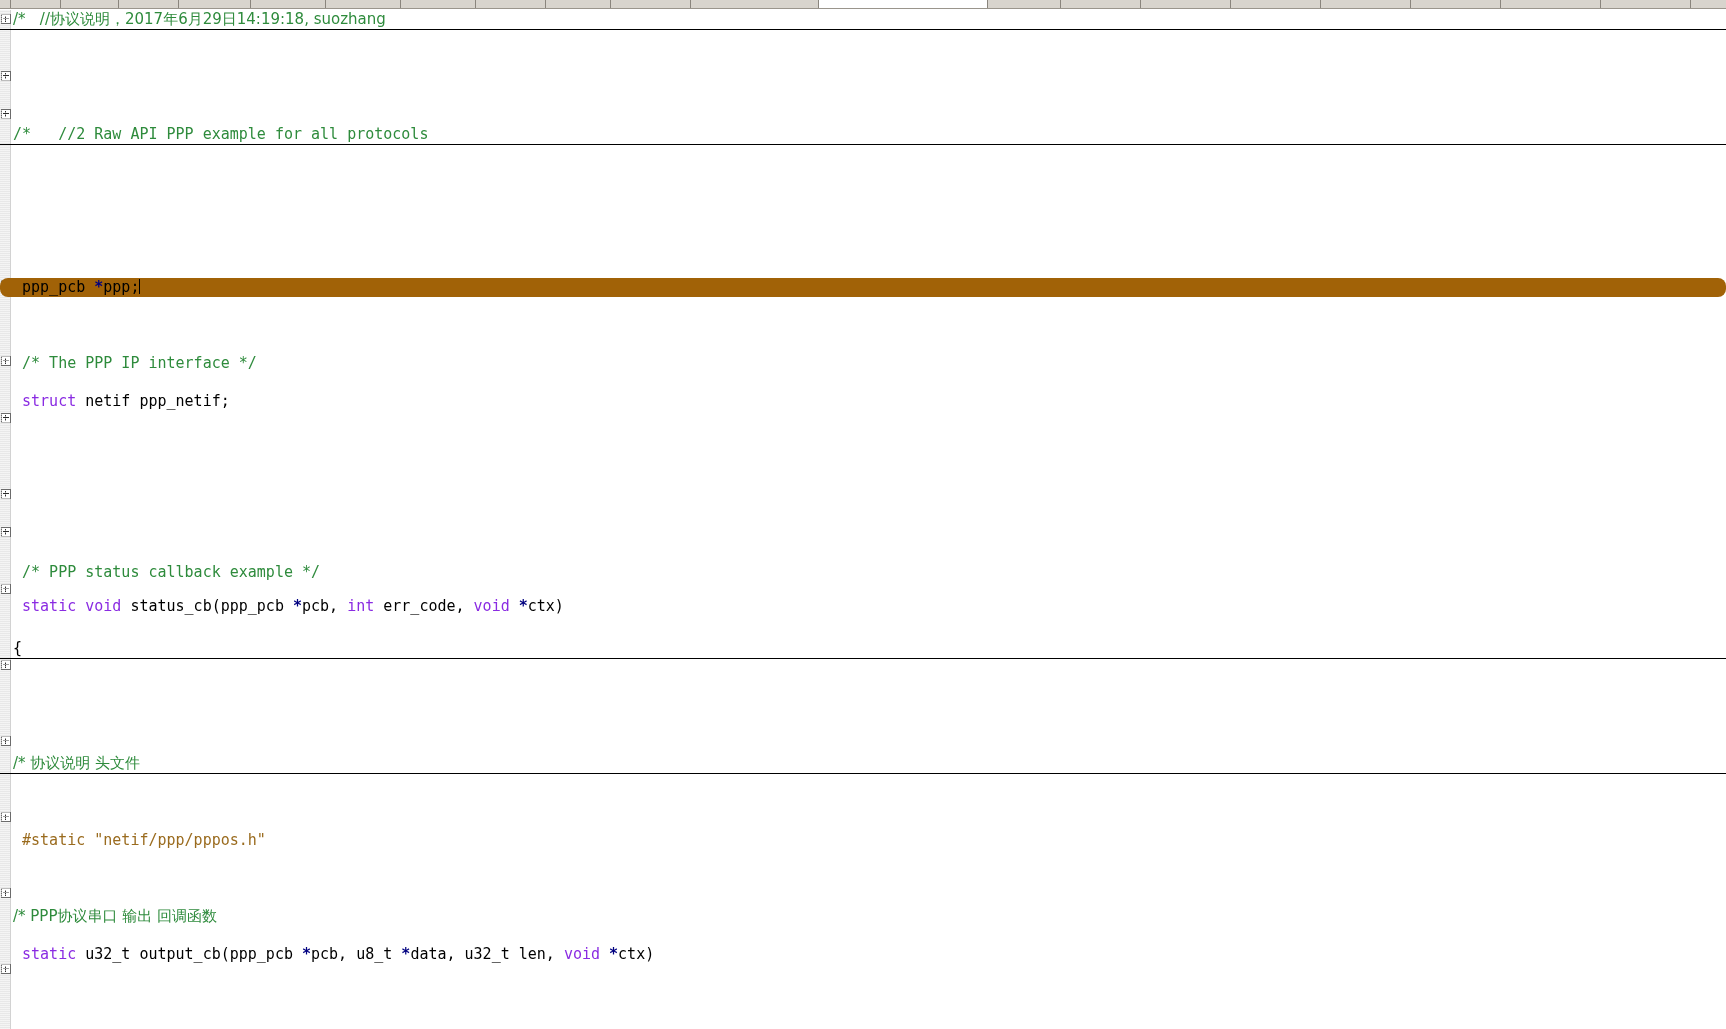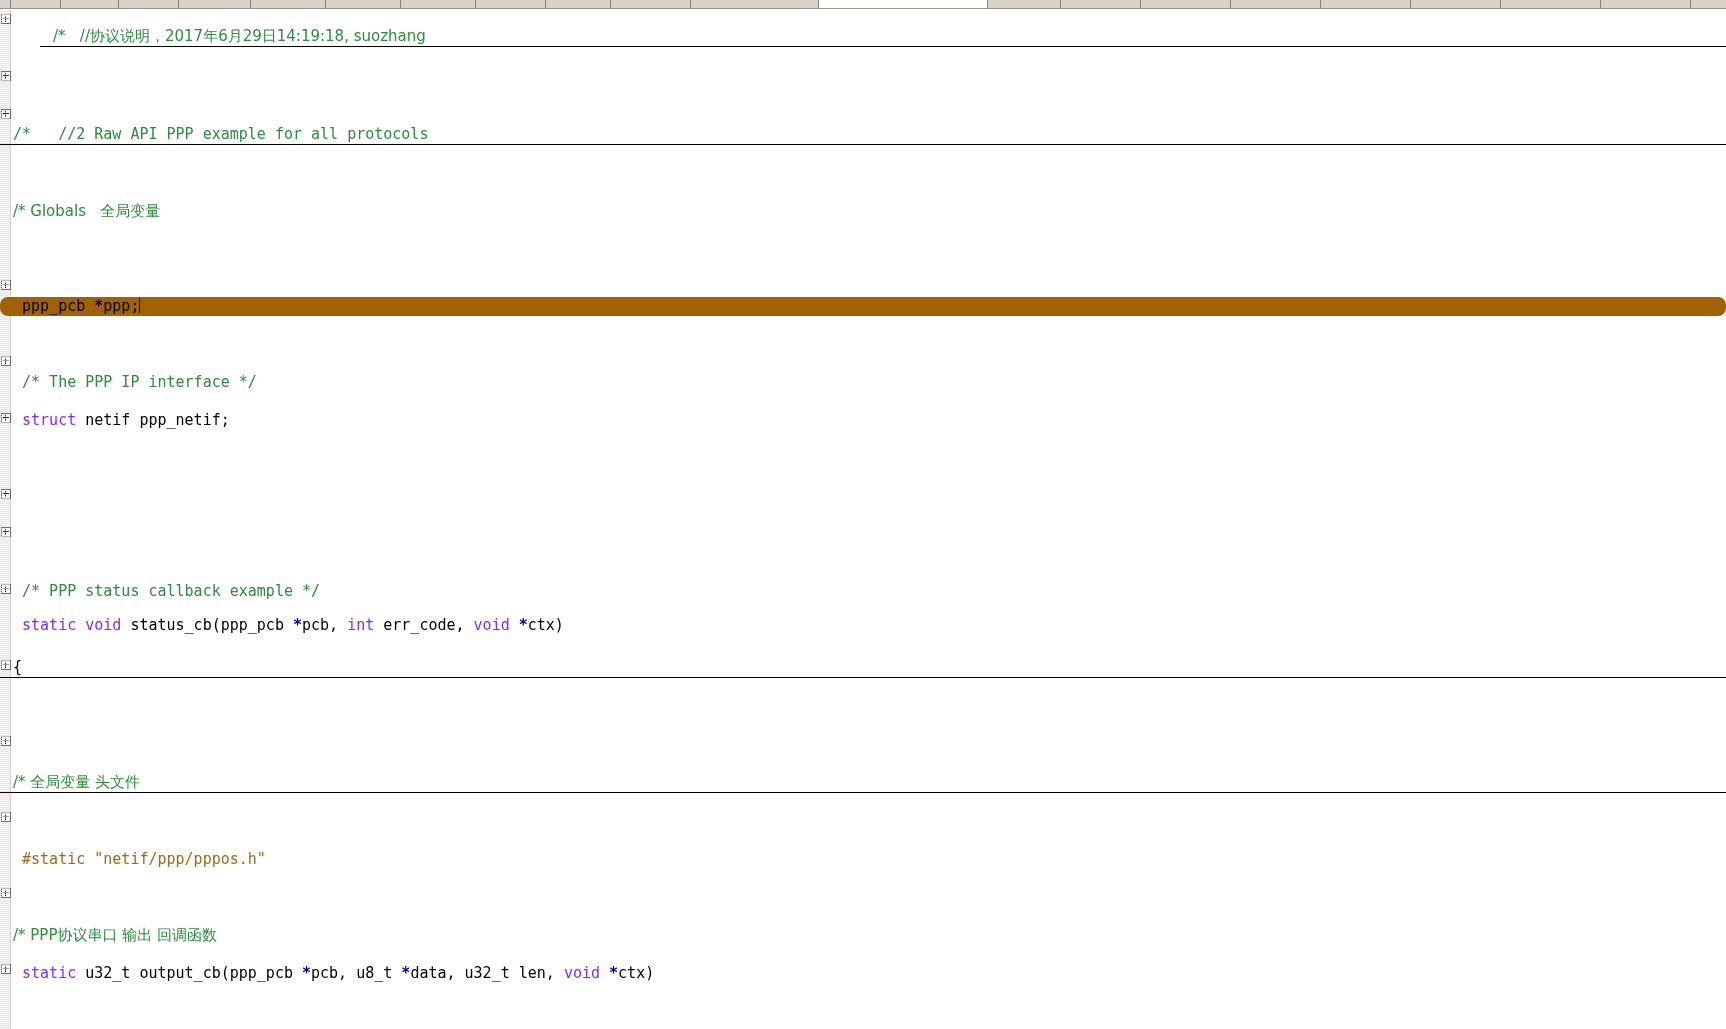--- a/index.html
+++ b/index.html
@@ -191,39 +191,38 @@
       <div class="foldbox" style="top: 479px;"></div>
       <div class="foldbox" style="top: 517px;"></div>
       <div class="foldbox" style="top: 574px;"></div>
       <div class="foldbox" style="top: 650px;"></div>
       <div class="foldbox" style="top: 726px;"></div>
       <div class="foldbox" style="top: 802px;"></div>
       <div class="foldbox" style="top: 878px;"></div>
       <div class="foldbox" style="top: 954px;"></div>
     </div>
   <div id="code-area">
-      <div class="line fold-header" style="top: 17px; margin-left: 40px;"><span class="txt"><span class="cm cjk">/*   //协议说明，2017年6月29日14:19:18, suozhang</span></span></div>
+      <div class="line fold-header" style="top: 0px;"><span class="txt"><span class="cm cjk">/*   //协议说明，2017年6月29日14:19:18, suozhang</span></span></div>
       <div class="line" style="top: 19px;"><span class="txt"></span></div>
       <div class="line" style="top: 38px;"><span class="txt"></span></div>
       <div class="line fold-header" style="top: 57px; padding-left: 44px;"><span class="txt"><span class="cm">/*   //2 Raw API PPP example for all protocols</span></span></div>
       <div class="line" style="top: 76px;"><span class="txt"></span></div>
-      <div class="line" style="top: 95px;"><span class="txt"><span class="cm cjk">/* Globals   全局变量</span></span></div>
       <div class="line" style="top: 114px;"><span class="txt"></span></div>
       <div class="line current" style="top: 152px;"><span class="txt"><span class="id"> ppp_pcb </span><span class="pt">*</span><span class="id">ppp;</span><span class="caret"></span></span></div>
       <div class="line" style="top: 171px;"><span class="txt"></span></div>
       <div class="line" style="top: 190px;"><span class="txt"><span class="cm"> /* The PPP IP interface */</span></span></div>
       <div class="line" style="top: 209px;"><span class="txt"><span class="kw"> struct</span><span class="id"> netif ppp_netif;</span></span></div>
       <div class="line" style="top: 228px;"><span class="txt"></span></div>
       <div class="line" style="top: 247px;"><span class="txt"></span></div>
       <div class="line" style="top: 285px;"><span class="txt"></span></div>
       <div class="line" style="top: 304px; text-align: right;"><span class="txt"><span class="cm"> /* PPP status callback example */</span></span></div>
       <div class="line" style="top: 319px; text-align: center;"><span class="txt"><span class="kw"> static</span><span class="kw"> void</span><span class="id"> status_cb(ppp_pcb </span><span class="pt">*</span><span class="id">pcb, </span><span class="kw">int</span><span class="id"> err_code, </span><span class="kw">void</span><span class="id"> </span><span class="pt">*</span><span class="id">ctx)</span></span></div>
       <div class="line fold-header" style="top: 342px;"><span class="txt"><span class="id">{</span></span></div>
       <div class="line" style="top: 361px;"><span class="txt"></span></div>
       <div class="line" style="top: 380px;"><span class="txt"></span></div>
-      <div class="line fold-header" style="top: 399px;"><span class="txt"><span class="cm cjk">/* 全局变量 头文件</span></span></div>
+      <div class="line fold-header" style="top: 399px;"><span class="txt"><span class="cm cjk">/* 协议说明 头文件</span></span></div>
       <div class="line" style="top: 418px;"><span class="txt"></span></div>
       <div class="line" style="top: 437px;"><span class="txt"><span class="pp"> #static</span><span class="id"> </span><span class="str">"netif/ppp/pppos.h"</span></span></div>
       <div class="line" style="top: 456px;"><span class="txt"></span></div>
       <div class="line" style="top: 475px;"><span class="txt"><span class="cm cjk">/* PPP协议串口 输出 回调函数</span></span></div>
       <div class="line" style="top: 494px;"><span class="txt"><span class="kw"> static</span><span class="id"> u32_t output_cb(ppp_pcb </span><span class="pt">*</span><span class="id">pcb, u8_t </span><span class="pt">*</span><span class="id">data, u32_t len, </span><span class="kw">void</span><span class="id"> </span><span class="pt">*</span><span class="id">ctx)</span></span></div>
     </div>
 </div>
 
 </body></html>

